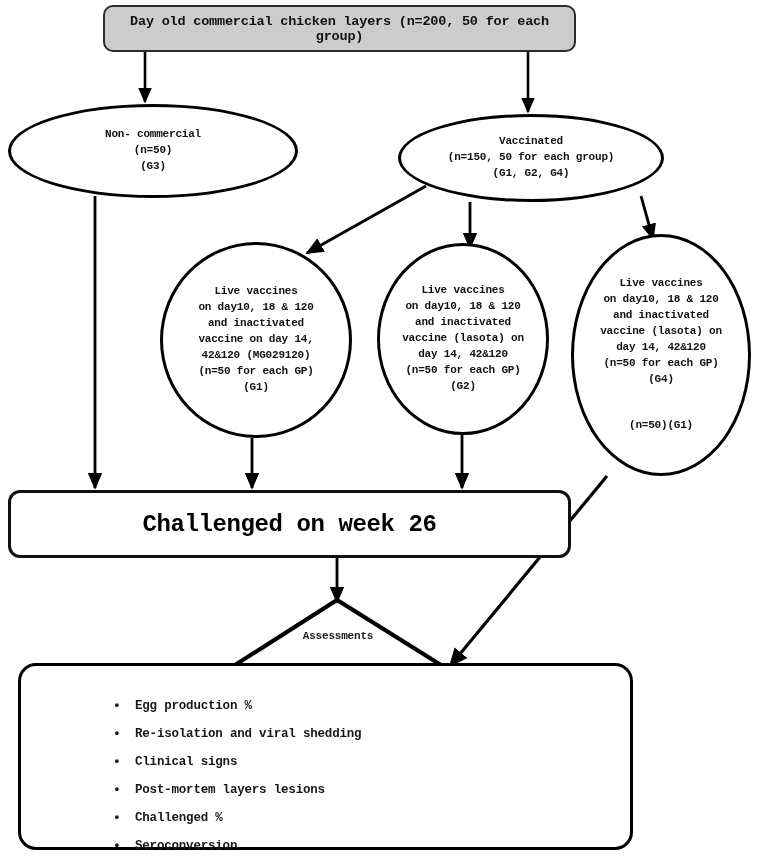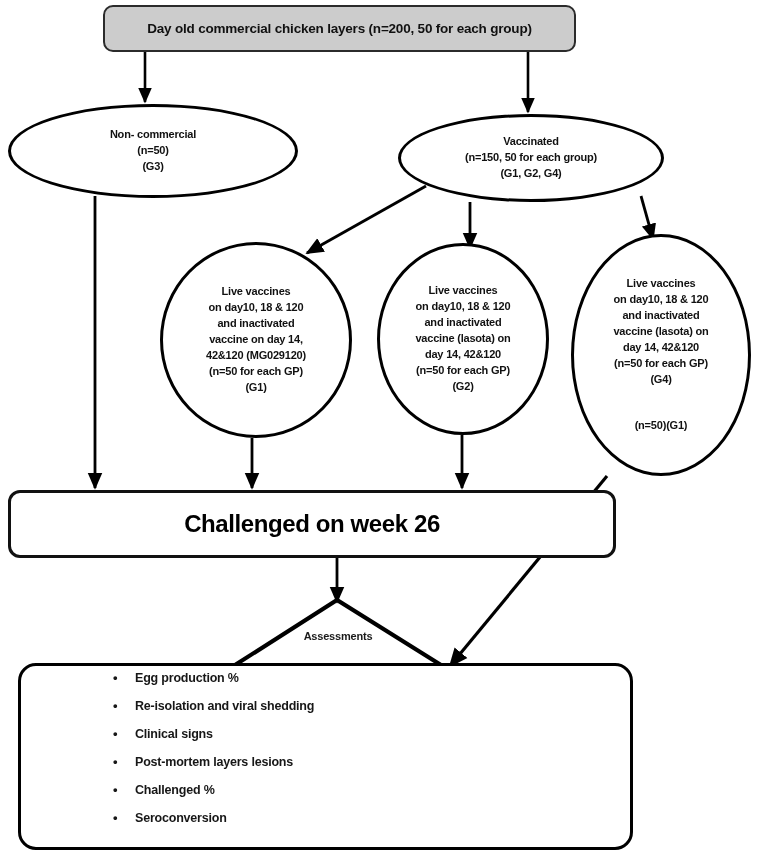--- a/index.html
+++ b/index.html
@@ -5,21 +5,21 @@
   html, body {
     margin: 0;
     padding: 0;
     background: #ffffff;
   }
   #canvas {
     position: relative;
     width: 759px;
     height: 857px;
     background: #ffffff;
-    font-family: Liberation Sans, sans-serif;
+    font-family: Liberation Mono, monospace;
     overflow: hidden;
   }
   #edges {
     position: absolute;
     left: 0;
     top: 0;
     width: 759px;
     height: 857px;
     pointer-events: none;
   }
@@ -98,21 +98,21 @@
   }
   .ellipse .sub {
     display: block;
     margin-top: 30px;
     font-weight: bold;
   }
   
   #challenged-box {
     left: 8px;
     top: 490px;
-    width: 608px;
+    width: 563px;
     height: 68px;
     background: #ffffff;
     border: 3px solid #111111;
     border-radius: 12px;
   }
   #challenged-box .txt {
     font-size: 24px;
     font-weight: bold;
     color: #000000;
     letter-spacing: -0.4px;
@@ -137,21 +137,21 @@
     width: 615px;
     height: 187px;
     background: #ffffff;
     border: 3px solid #000000;
     border-radius: 18px;
     display: block;
   }
   #outcomes-list {
     list-style: none;
     margin: 0;
-    padding: 6px 0 0 92px;
+    padding: 34px 0 0 92px;
   }
   #outcomes-list li {
     position: relative;
     font-size: 12.5px;
     font-weight: bold;
     color: #171717;
     line-height: 1.0;
     margin-bottom: 15.5px;
     padding-left: 22px;
     letter-spacing: -0.2px;

